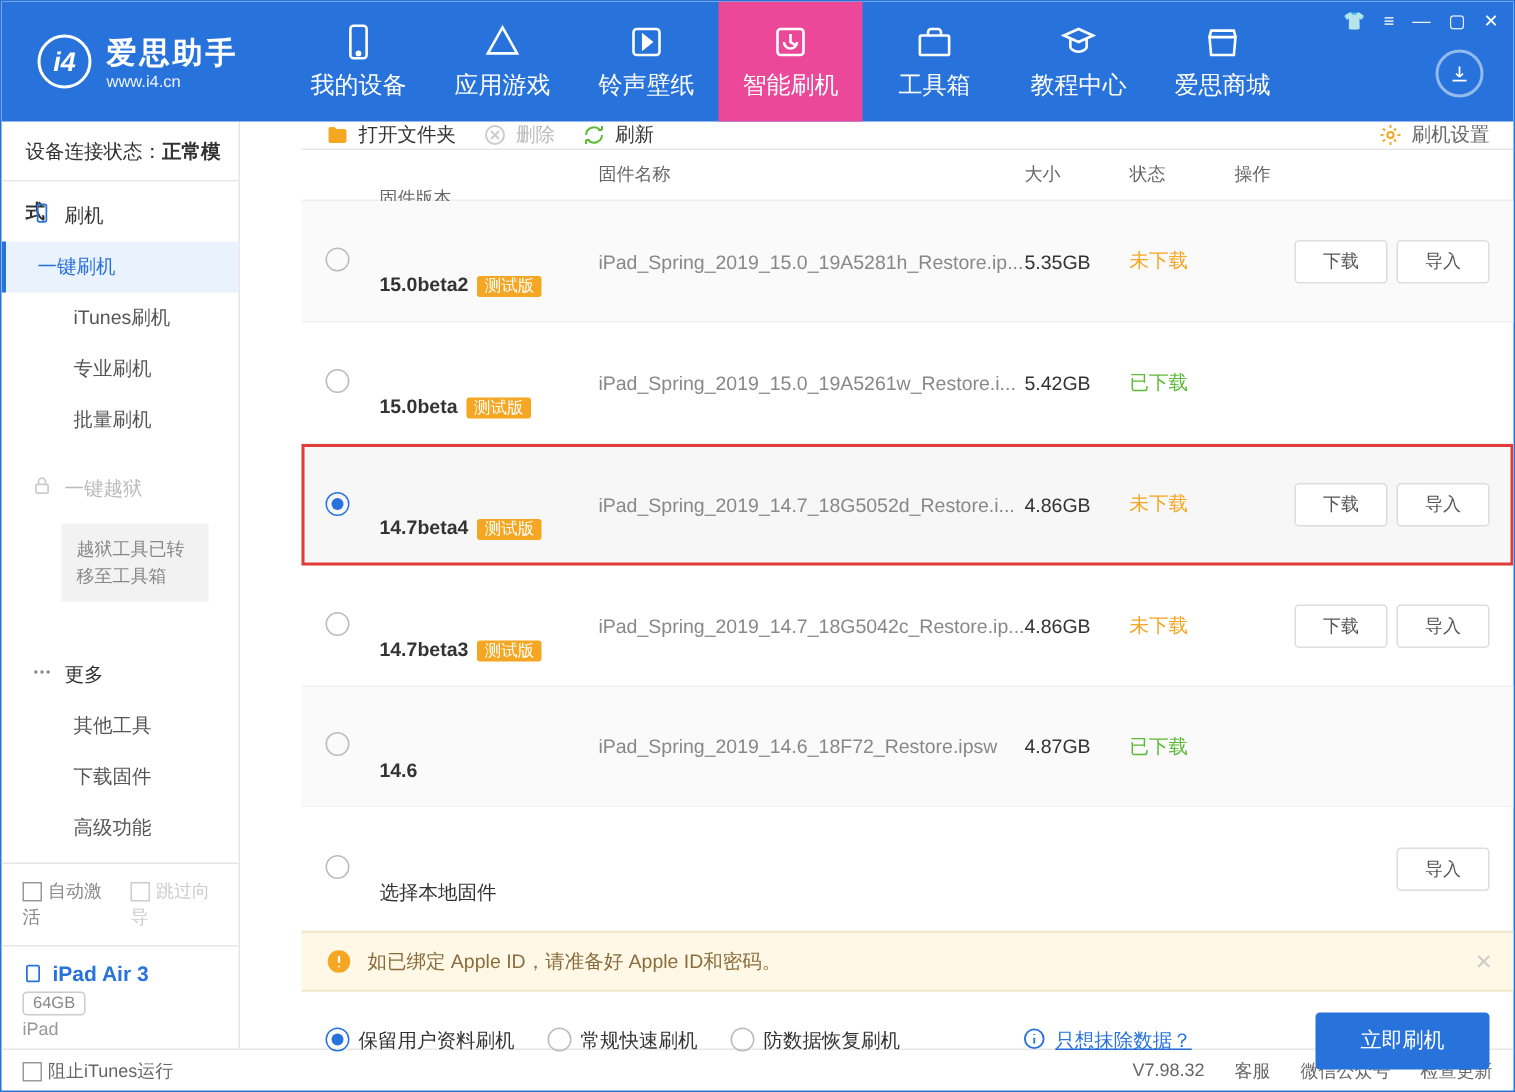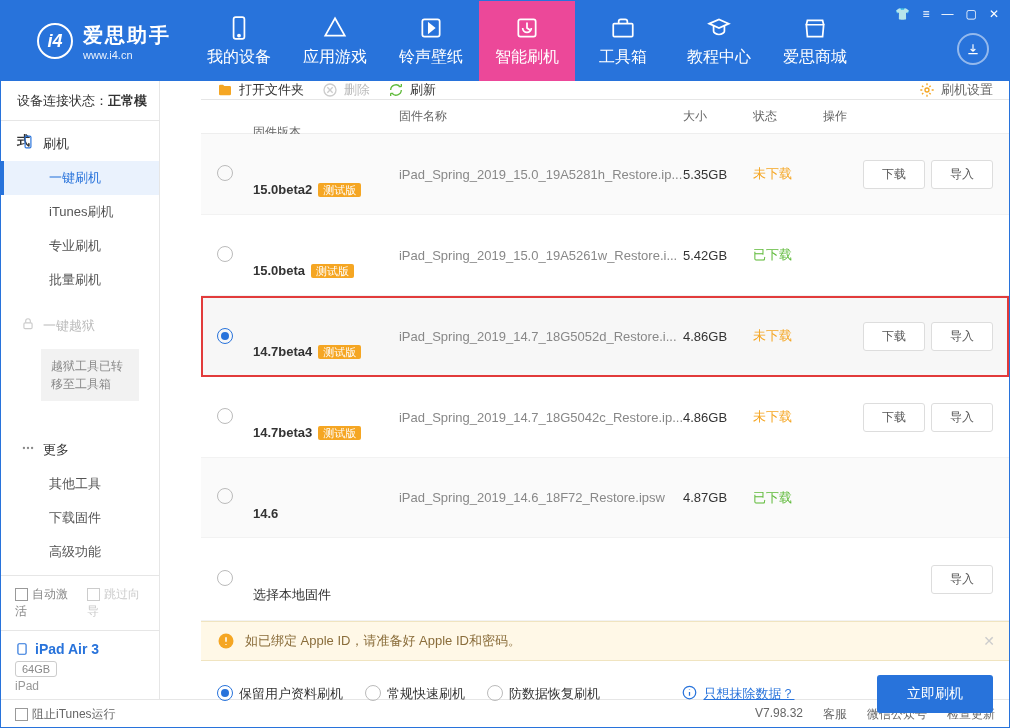--- a/index.html
+++ b/index.html
@@ -1,37 +1,37 @@
 <!DOCTYPE html>
 <html><head>
 <meta charset="utf-8">
 <style>
 * { box-sizing: border-box; margin: 0; padding: 0; font-family: "Microsoft YaHei", sans-serif; }
 body { width: 1010px; height: 728px; background: #fff; border: 1px solid #2873db; overflow: hidden; font-size: 13px; color: #333; }
 .header { height: 80px; background: #2873db; display: flex; color: #fff; position: relative; }
-.logo { width: 190px; display: flex; align-items: center; padding-left: 36px; gap: 10px; }
+.logo { width: 190px; display: flex; align-items: center; padding-left: 24px; gap: 10px; }
 .logo-icon { width: 36px; height: 36px; border: 2px solid #fff; border-radius: 50%; display: flex; align-items: center; justify-content: center; font-weight: bold; font-size: 18px; font-style: italic; }
 .logo-text { display: flex; flex-direction: column; }
 .logo-text .cn { font-size: 20px; font-weight: bold; letter-spacing: 2px; }
 .logo-text .en { font-size: 11px; opacity: .9; }
 .nav { display: flex; flex: 1; }
 .nav-item { width: 96px; display: flex; flex-direction: column; align-items: center; justify-content: center; gap: 6px; cursor: pointer; font-size: 16px; }
 .nav-item.active { background: #ec4899; }
 .nav-item svg { width: 26px; height: 26px; }
 .window-controls { position: absolute; top: 6px; right: 10px; display: flex; gap: 12px; font-size: 12px; }
 .window-controls span { cursor: pointer; }
 .nav-dl { position: absolute; right: 20px; bottom: 16px; width: 32px; height: 32px; border: 2px solid rgba(255,255,255,.5); border-radius: 50%; display:flex; align-items:center; justify-content:center; }
 .main { display: flex; height: 618px; gap: 41px; }
 .sidebar { width: 190px; border-right: 1px solid #e6e6e6; display: flex; flex-direction: column; }
 .status-bar { height: 40px; line-height: 40px; padding-left: 16px; font-size: 13px; border-bottom: 1px solid #e6e6e6; }
 .side-section { padding: 6px 0; }
 .side-title { display: flex; align-items: flex-start; gap: 8px; padding: 8px 20px; color: #333; font-size: 13px; }
 .side-title.disabled { color: #bbb; }
 .side-sub { padding: 8px 20px 8px 48px; font-size: 13px; color: #555; cursor: pointer; }
-.side-sub.active { background: #eaf2fd; color: #2873db; border-left: 3px solid #2873db; padding-left: 45px; }
+.side-sub.active { background: #eaf2fd; color: #2873db; border-left: 3px solid #2873db; padding-left: 21px; }
 .side-note { margin: 6px 20px 8px 40px; padding: 8px 10px; background: #f2f2f2; color: #888; font-size: 12px; line-height: 1.5; }
 .divider { height: 1px; background: #eee; margin: 6px 14px; }
 .sidebar-bottom { margin-top: auto; border-top: 1px solid #e6e6e6; padding: 10px 14px; display:flex; align-items:center; gap: 14px; font-size: 12px; color:#888; }
 .device-box { padding: 10px 14px; border-top: 1px solid #e6e6e6; }
 .device-name { color: #2873db; font-weight: bold; font-size: 14px; display:flex; align-items:center; gap:6px;}
 .device-cap { display:inline-block; border:1px solid #ccc; border-radius:3px; padding:1px 6px; font-size:11px; color:#888; margin-top:4px;}
 .device-kind { color:#999; font-size:12px; margin-top:2px;}
 .content { flex: 1; display: flex; flex-direction: column; position: relative; }
 .toolbar { height: 40px; border-bottom: 1px solid #e6e6e6; display: flex; align-items: center; padding: 0 16px; gap: 18px; font-size: 13px; }
 .tb-btn { display:flex; align-items:center; gap:6px; cursor:pointer; }

